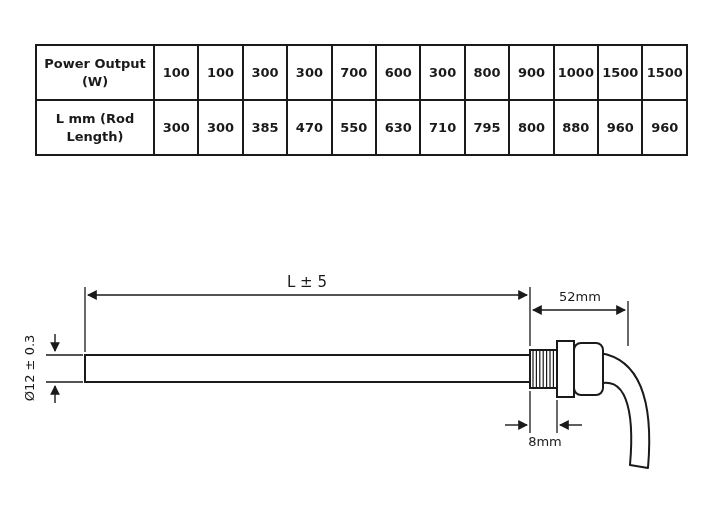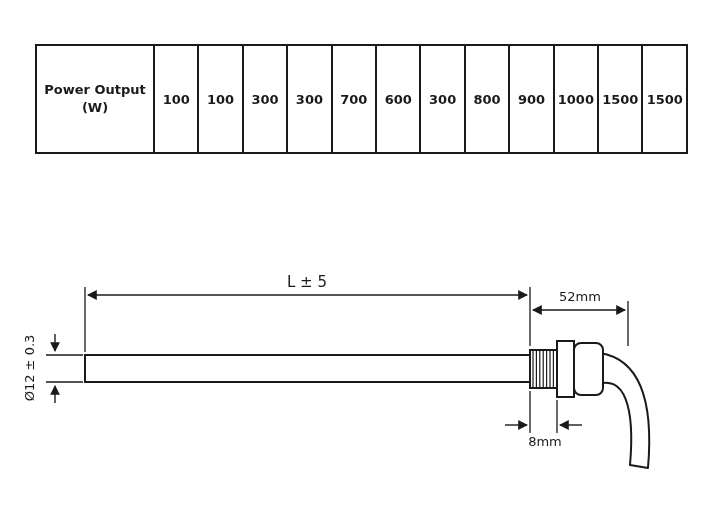--- a/index.html
+++ b/index.html
@@ -80,20 +80,35 @@
         <td>300</td>
         <td>700</td>
         <td>600</td>
         <td>300</td>
         <td>800</td>
         <td>900</td>
         <td>1000</td>
         <td>1500</td>
         <td>1500</td>
       </tr>
+      <tr>
+        <th class="rowhead">L mm (Rod Length)</th>
+        <td>300</td>
+        <td>300</td>
+        <td>385</td>
+        <td>470</td>
+        <td>550</td>
+        <td>630</td>
+        <td>710</td>
+        <td>795</td>
+        <td>800</td>
+        <td>880</td>
+        <td>960</td>
+        <td>960</td>
+      </tr>
     </tbody>
   </table>
 
   <svg class="diagram" width="720" height="259" viewBox="0 0 720 259">
     <defs>
       <marker id="arr" viewBox="0 0 10 10" refX="9" refY="5" markerWidth="7" markerHeight="7" orient="auto-start-reverse">
         <path d="M0,0 L10,5 L0,10 z" fill="#1a1a1a"></path>
       </marker>
     </defs>
 

